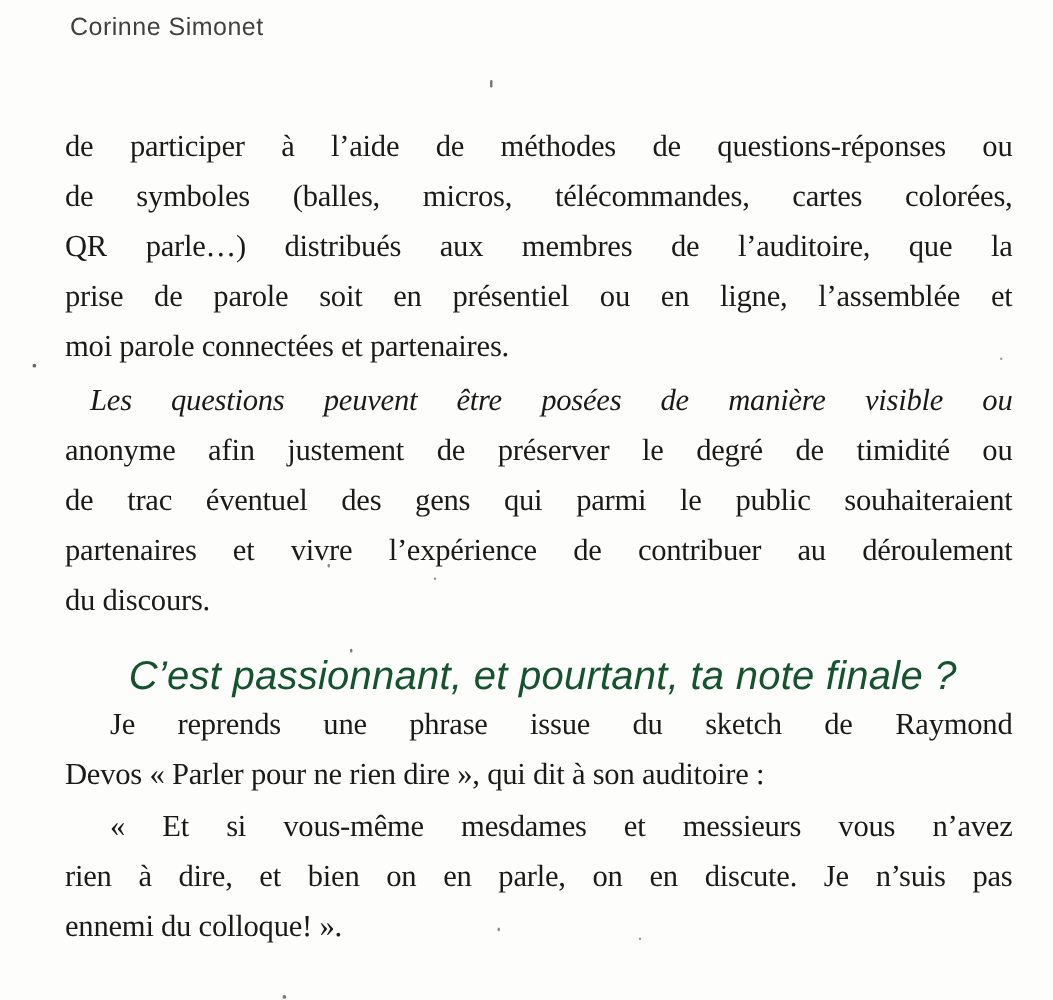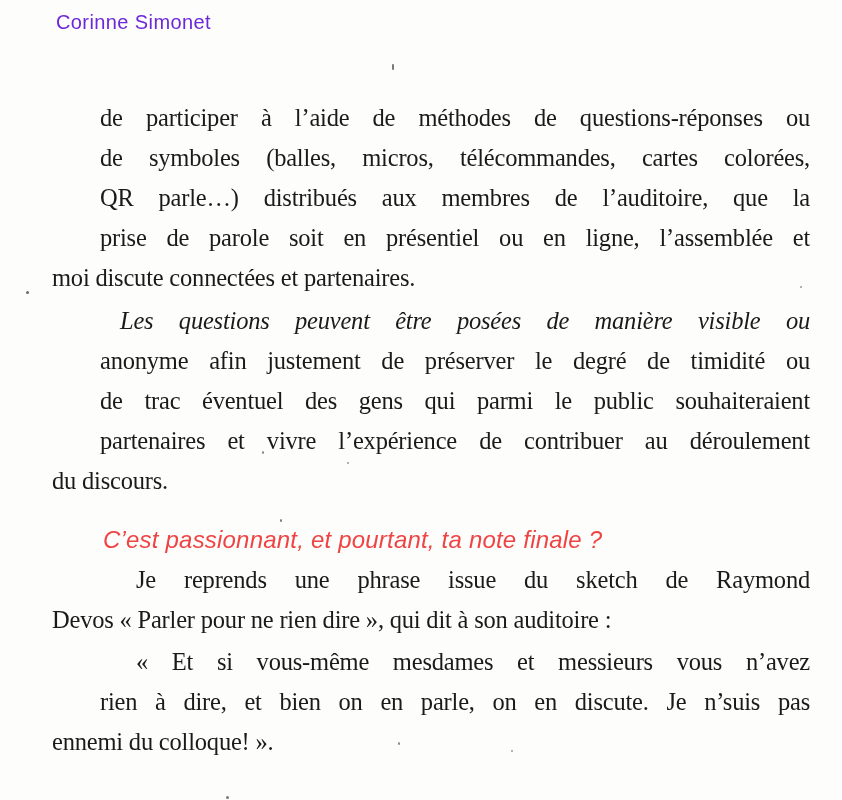--- a/index.html
+++ b/index.html
@@ -16,83 +16,82 @@
     font-family: "Liberation Serif", serif;
     color: #1a1a1a;
   }
   .author {
     position: absolute;
     left: 56px;
     top: 11px;
     font-family: "Liberation Sans", sans-serif;
     font-size: 20px;
     letter-spacing: 0.4px;
-    color: #6d28d9;
+    color: #404040;
   }
   .para {
     position: absolute;
     left: 52px;
     width: 758px;
   }
   .line {
     height: 40px;
     line-height: 40px;
     font-size: 24.5px;
     letter-spacing: -0.2px;
     overflow: hidden;
     white-space: nowrap;
   }
   
   .line.j {
     white-space: normal;
     text-align: justify;
     text-align-last: justify;
-    margin-left: 48px;
   }
   
   .line.last {
     text-align: left;
   }
   .ind-sm { padding-left: 20px; font-style: italic; }
   .ind-md { padding-left: 36px; }
   .question {
     position: absolute;
     left: 52px;
     width: 758px;
     top: 520px;
     height: 40px;
     line-height: 40px;
     padding-left: 51px;
     box-sizing: border-box;
     font-family: "Liberation Sans", sans-serif;
     font-style: italic;
-    font-size: 24px;
+    font-size: 32px;
     letter-spacing: 0.2px;
-    color: #ef4444;
+    color: #14532d;
   }
   
   .spk {
     position: absolute;
     background: #6a6a6a;
     border-radius: 50%;
   }
 </style>
 </head>
 <body>
 
 <div class="page">
 
   <div class="author">Corinne Simonet</div>
 
   <div class="para" style="top:98px">
     <div class="line j">de participer à l’aide de méthodes de questions-réponses ou</div>
     <div class="line j">de symboles (balles, micros, télécommandes, cartes colorées,</div>
     <div class="line j">QR parle…) distribués aux membres de l’auditoire, que la</div>
     <div class="line j">prise de parole soit en présentiel ou en ligne, l’assemblée et</div>
-    <div class="line last">moi discute connectées et partenaires.</div>
+    <div class="line last">moi parole connectées et partenaires.</div>
   </div>
 
   <div class="para" style="top:301px">
     <div class="line j ind-sm">Les questions peuvent être posées de manière visible ou</div>
     <div class="line j">anonyme afin justement de préserver le degré de timidité ou</div>
     <div class="line j">de trac éventuel des gens qui parmi le public souhaiteraient</div>
     <div class="line j">partenaires et vivre l’expérience de contribuer au déroulement</div>
     <div class="line last">du discours.</div>
   </div>
 

